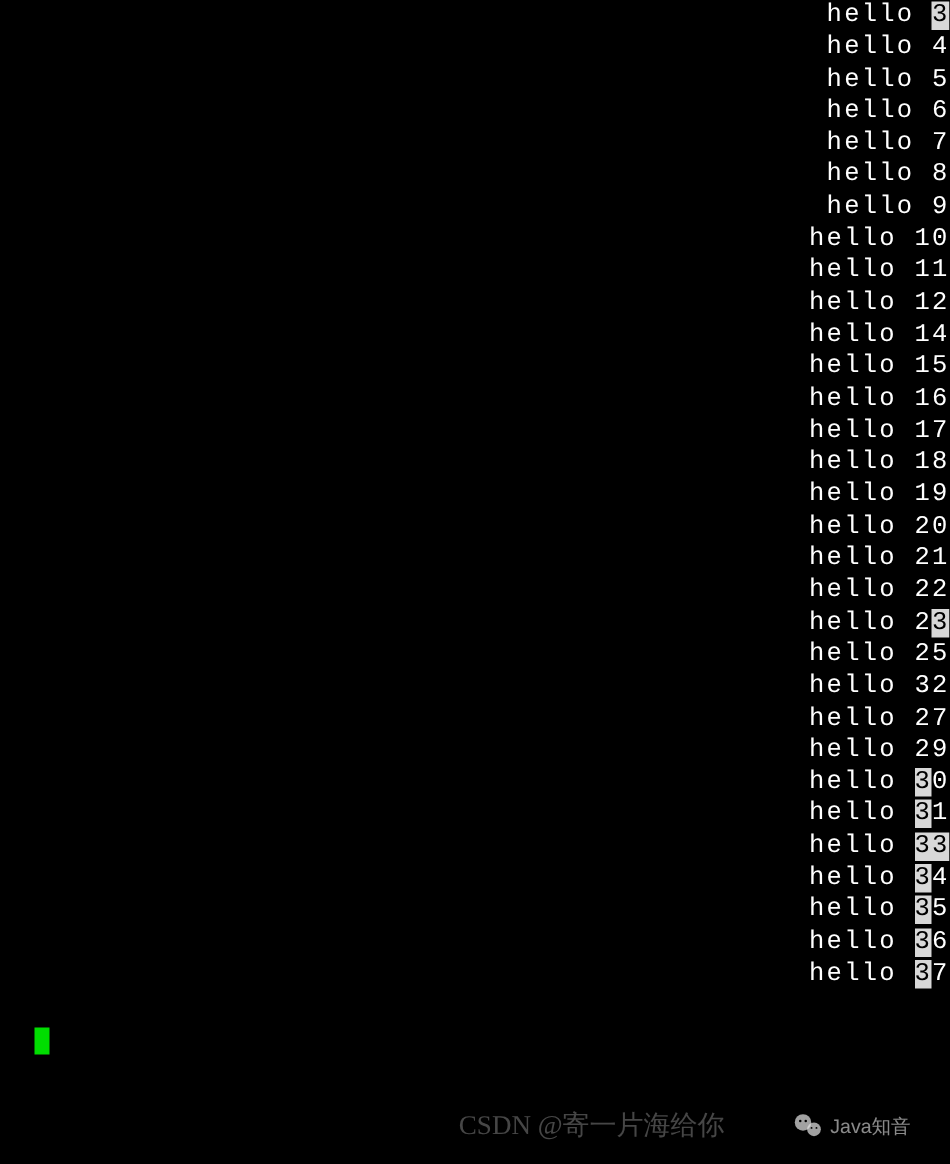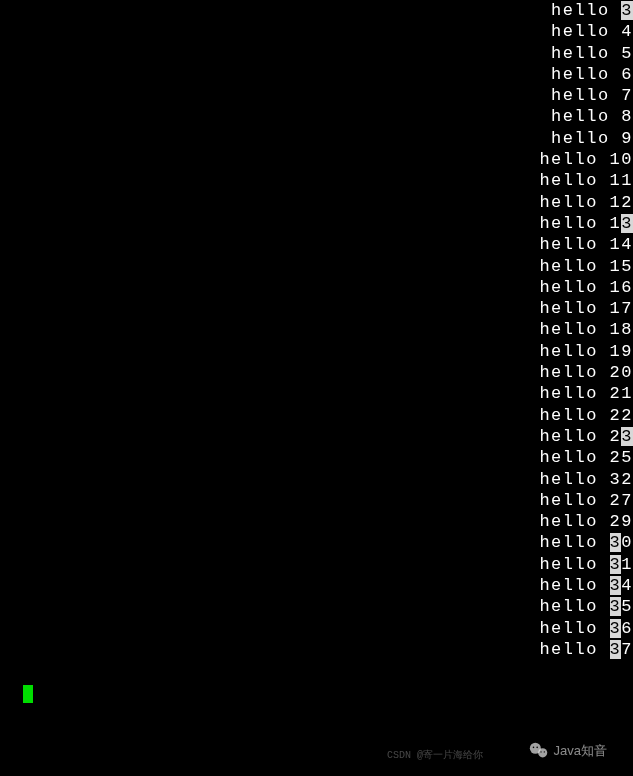--- a/index.html
+++ b/index.html
@@ -35,22 +35,22 @@
       display: inline-block;
       width: 10px;
       height: 18px;
       background: #00dd00;
       vertical-align: bottom;
     }
     .watermark-csdn {
       position: absolute;
       right: 150px;
       bottom: 14px;
-      font-family: Liberation Mono, monospace;
-      font-size: 10px;
+      font-family: Liberation Serif, serif;
+      font-size: 18px;
       color: rgba(200,200,200,0.35);
       letter-spacing: 0;
     }
     .watermark-wechat {
       position: absolute;
       right: 26px;
       bottom: 14px;
       display: flex;
       align-items: center;
       gap: 4px;
@@ -76,37 +76,37 @@
     <div class="line"><span>hello </span><span class="hl">3</span></div>
     <div class="line"><span>hello 4</span></div>
     <div class="line"><span>hello 5</span></div>
     <div class="line"><span>hello 6</span></div>
     <div class="line"><span>hello 7</span></div>
     <div class="line"><span>hello 8</span></div>
     <div class="line"><span>hello 9</span></div>
     <div class="line"><span>hello 10</span></div>
     <div class="line"><span>hello 11</span></div>
     <div class="line"><span>hello 12</span></div>
-    <div class="line"><span>hello 1</span><span class="hl">3</span></div>
     <div class="line"><span>hello 14</span></div>
     <div class="line"><span>hello 15</span></div>
     <div class="line"><span>hello 16</span></div>
     <div class="line"><span>hello 17</span></div>
     <div class="line"><span>hello 18</span></div>
     <div class="line"><span>hello 19</span></div>
     <div class="line"><span>hello 20</span></div>
     <div class="line"><span>hello 21</span></div>
     <div class="line"><span>hello 22</span></div>
     <div class="line"><span>hello 2</span><span class="hl">3</span></div>
     <div class="line"><span>hello 25</span></div>
     <div class="line"><span>hello 32</span></div>
     <div class="line"><span>hello 27</span></div>
     <div class="line"><span>hello 29</span></div>
     <div class="line"><span>hello </span><span class="hl">3</span><span>0</span></div>
     <div class="line"><span>hello </span><span class="hl">3</span><span>1</span></div>
+    <div class="line"><span>hello </span><span class="hl">33</span></div>
     <div class="line"><span>hello </span><span class="hl">3</span><span>4</span></div>
     <div class="line"><span>hello </span><span class="hl">3</span><span>5</span></div>
     <div class="line"><span>hello </span><span class="hl">3</span><span>6</span></div>
     <div class="line"><span>hello </span><span class="hl">3</span><span>7</span></div>
   </div>
 
 <div class="line">
   <span class="cursor"></span>
 </div>
 

